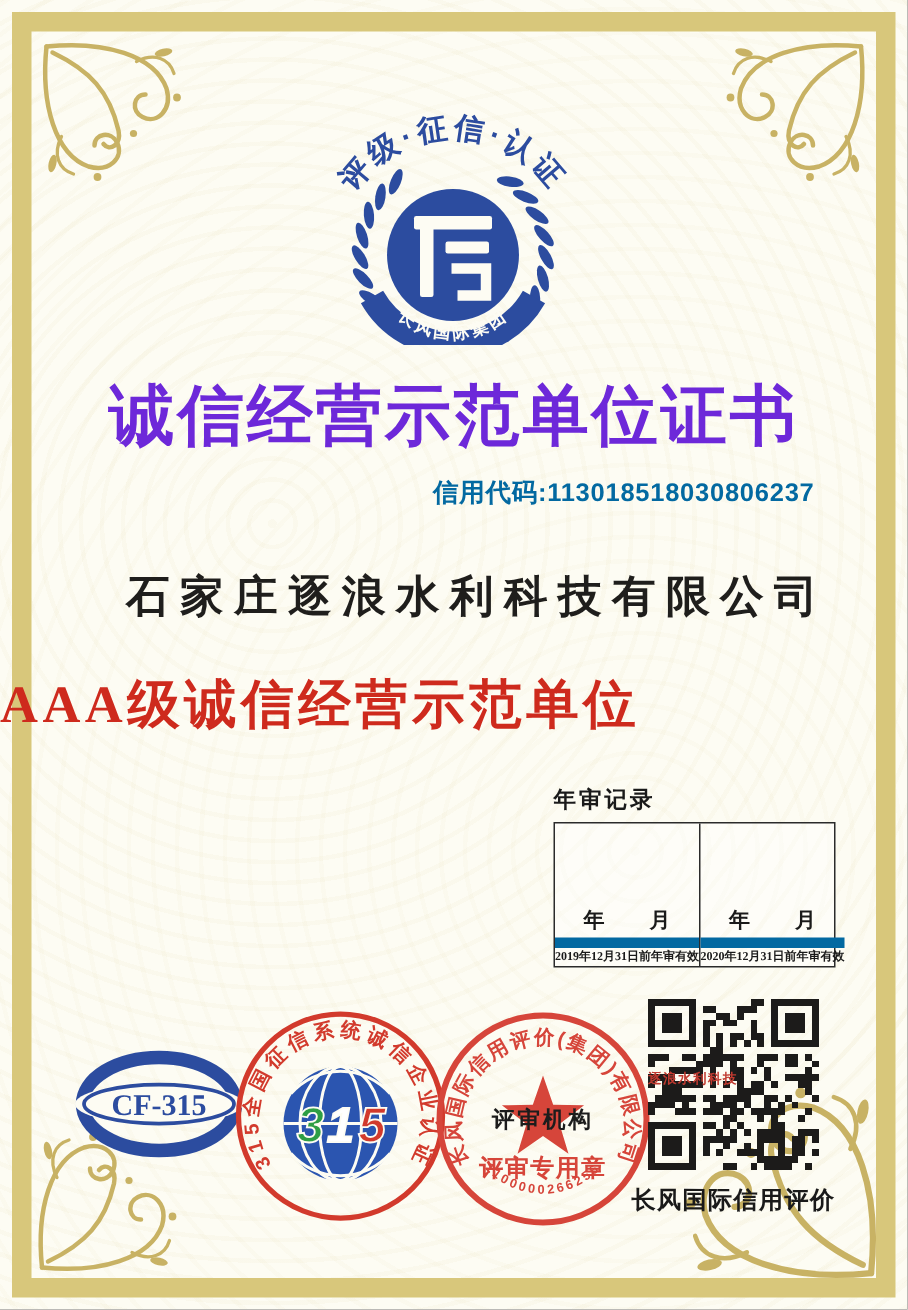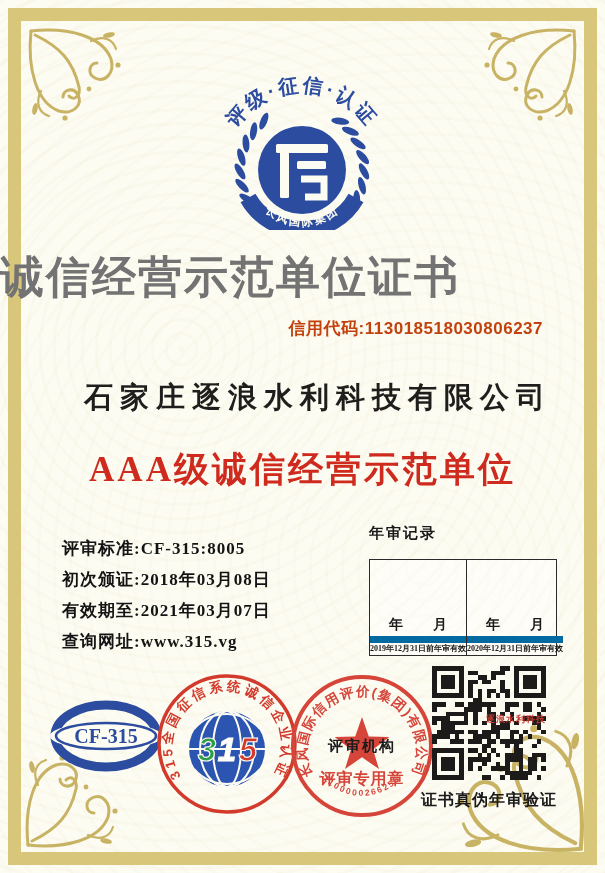--- a/index.html
+++ b/index.html
@@ -18,61 +18,61 @@
   .frame{position:absolute; inset:8px; border:13px solid #d8c77b; pointer-events:none;}
   .corner{position:absolute; width:100px; height:100px; color:#c8b264;}
   .corner.tl{top:25px; left:25px;}
   .corner.tr{top:25px; right:25px; transform:scaleX(-1);}
   .corner.bl{bottom:22px; left:22px; transform:scaleY(-1);}
   .corner.br{bottom:16px; right:16px; width:138px; height:138px; transform:scale(-1,-1);}
 
   .emblem{position:absolute; left:204px; top:68px;}
 
   .title{
-    position:absolute; left:0; right:0; top:248px; 
+    position:absolute; left:0; right:0; top:248px; text-align:center;
     font-family:"Liberation Sans", sans-serif; font-weight:900;
-    font-size:44px; letter-spacing:2px; color:#737373;
+    font-size:44px; letter-spacing:2px; color:#6d28d9;
   }
   .credit{
     position:absolute; right:62px; top:317px;
     font-family:"Liberation Sans", sans-serif; font-weight:700;
-    font-size:17px; color:#c2410c; letter-spacing:.5px;
+    font-size:17px; color:#0369a1; letter-spacing:.5px;
   }
   .company{
     position:absolute; left:0; right:0; top:378px; text-align:center;
     font-family:"Liberation Sans", sans-serif; font-weight:800;
     font-size:29px; letter-spacing:7px; color:#1f1e1c;padding-left:31px;
   }
   .award{
-    position:absolute; left:0; right:0; top:446px; text-align:center;
+    position:absolute; left:0; right:0; top:446px; text-align:left;
     font-weight:700; font-size:35px; letter-spacing:3px; color:#ce2a1d;
   }
   .details{position:absolute; left:62px; top:533px; font-size:17px; font-weight:700; color:#141414;}
   .details div{height:31px; line-height:31px; letter-spacing:1px;}
 
   .review{position:absolute; left:369px; top:524px; width:188px;}
-  .review-title{font-size:15px; font-weight:700; color:#1a1a1a; letter-spacing:2px; margin-bottom:16px;}
+  .review-title{font-size:15px; font-weight:700; color:#1a1a1a; letter-spacing:2px; margin-bottom:5px;}
   .review-table{display:flex; border:1.5px solid #2b2b2b; height:95px; background:rgba(255,255,255,.4);}
   .review-cell{flex:1; display:flex; flex-direction:column;}
   .review-cell + .review-cell{border-left:1.5px solid #2b2b2b;}
   .review-cell .spacer{flex:1;}
   .ym{display:flex; justify-content:center; gap:30px; font-size:14px; font-weight:700; color:#1a1a1a; padding-bottom:2px;}
   .review-note{border-top:7px solid #0369a1; font-size:8px; line-height:12px; text-align:center; color:#1a1a1a; white-space:nowrap; font-weight:700;}
 
   .cf315{position:absolute; left:46px; top:698px;}
   .cf315-caption{
     position:absolute; left:46px; top:782px; width:120px; text-align:center;
     font-size:15px; font-weight:700; letter-spacing:3px; color:#1a1a1a;
   }
   .globe-seal{position:absolute; left:154px; top:671px;}
   .org-seal{position:absolute; left:287px; top:671px;}
 
   .qr-wrap{position:absolute; left:432px; top:666px; width:114px; height:114px;}
   .qr-overlay{
-    position:absolute; left:0; right:0; top:47px; text-align:right;
+    position:absolute; left:0; right:0; top:47px; text-align:left;
     font-size:9px; font-weight:700; color:#c03a30; letter-spacing:1px;
   }
   .qr-caption{
     position:absolute; left:418px; top:790px; width:142px; text-align:center;
     font-size:16px; font-weight:700; letter-spacing:1px; color:#1a1a1a;
   }
 </style>
 </head>
 <body>
 
@@ -151,26 +151,20 @@
     <text font-size="11.5" font-weight="bold" fill="#fdfcf3" letter-spacing="2" font-family="Liberation Sans, sans-serif">
       <textPath href="#emblem-banner-text" startOffset="50%" text-anchor="middle">长风国际集团</textPath>
     </text>
   </svg>
 
   <div class="title">诚信经营示范单位证书</div>
   <div class="credit">信用代码:113018518030806237</div>
   <div class="company">石家庄逐浪水利科技有限公司</div>
   <div class="award">AAA级诚信经营示范单位</div>
 
-  <div class="details">
-    <div>评审标准:CF-315:8005</div>
-    <div>初次颁证:2018年03月08日</div>
-    <div>有效期至:2021年03月07日</div>
-    <div>查询网址:www.315.vg</div>
-  </div>
 
   <div class="review">
     <div class="review-title">年审记录</div>
     <div class="review-table">
       <div class="review-cell">
         <div class="spacer"></div>
         <div class="ym">
           <span>年</span>
           <span>月</span>
         </div>
@@ -546,15 +540,15 @@
         <rect x="0" y="24" width="1" height="1" fill="#1c1b1a"></rect>
         <rect x="1" y="24" width="1" height="1" fill="#1c1b1a"></rect>
         <rect x="2" y="24" width="1" height="1" fill="#1c1b1a"></rect>
         <rect x="3" y="24" width="1" height="1" fill="#1c1b1a"></rect>
         <rect x="4" y="24" width="1" height="1" fill="#1c1b1a"></rect>
         <rect x="5" y="24" width="1" height="1" fill="#1c1b1a"></rect>
         <rect x="6" y="24" width="1" height="1" fill="#1c1b1a"></rect>
       </svg>
     <div class="qr-overlay">逐浪水利科技</div>
   </div>
-  <div class="qr-caption">证书真伪年审验证</div>
+  <div class="qr-caption">长风国际信用评价</div>
 
 </div>
 
 </body></html>

